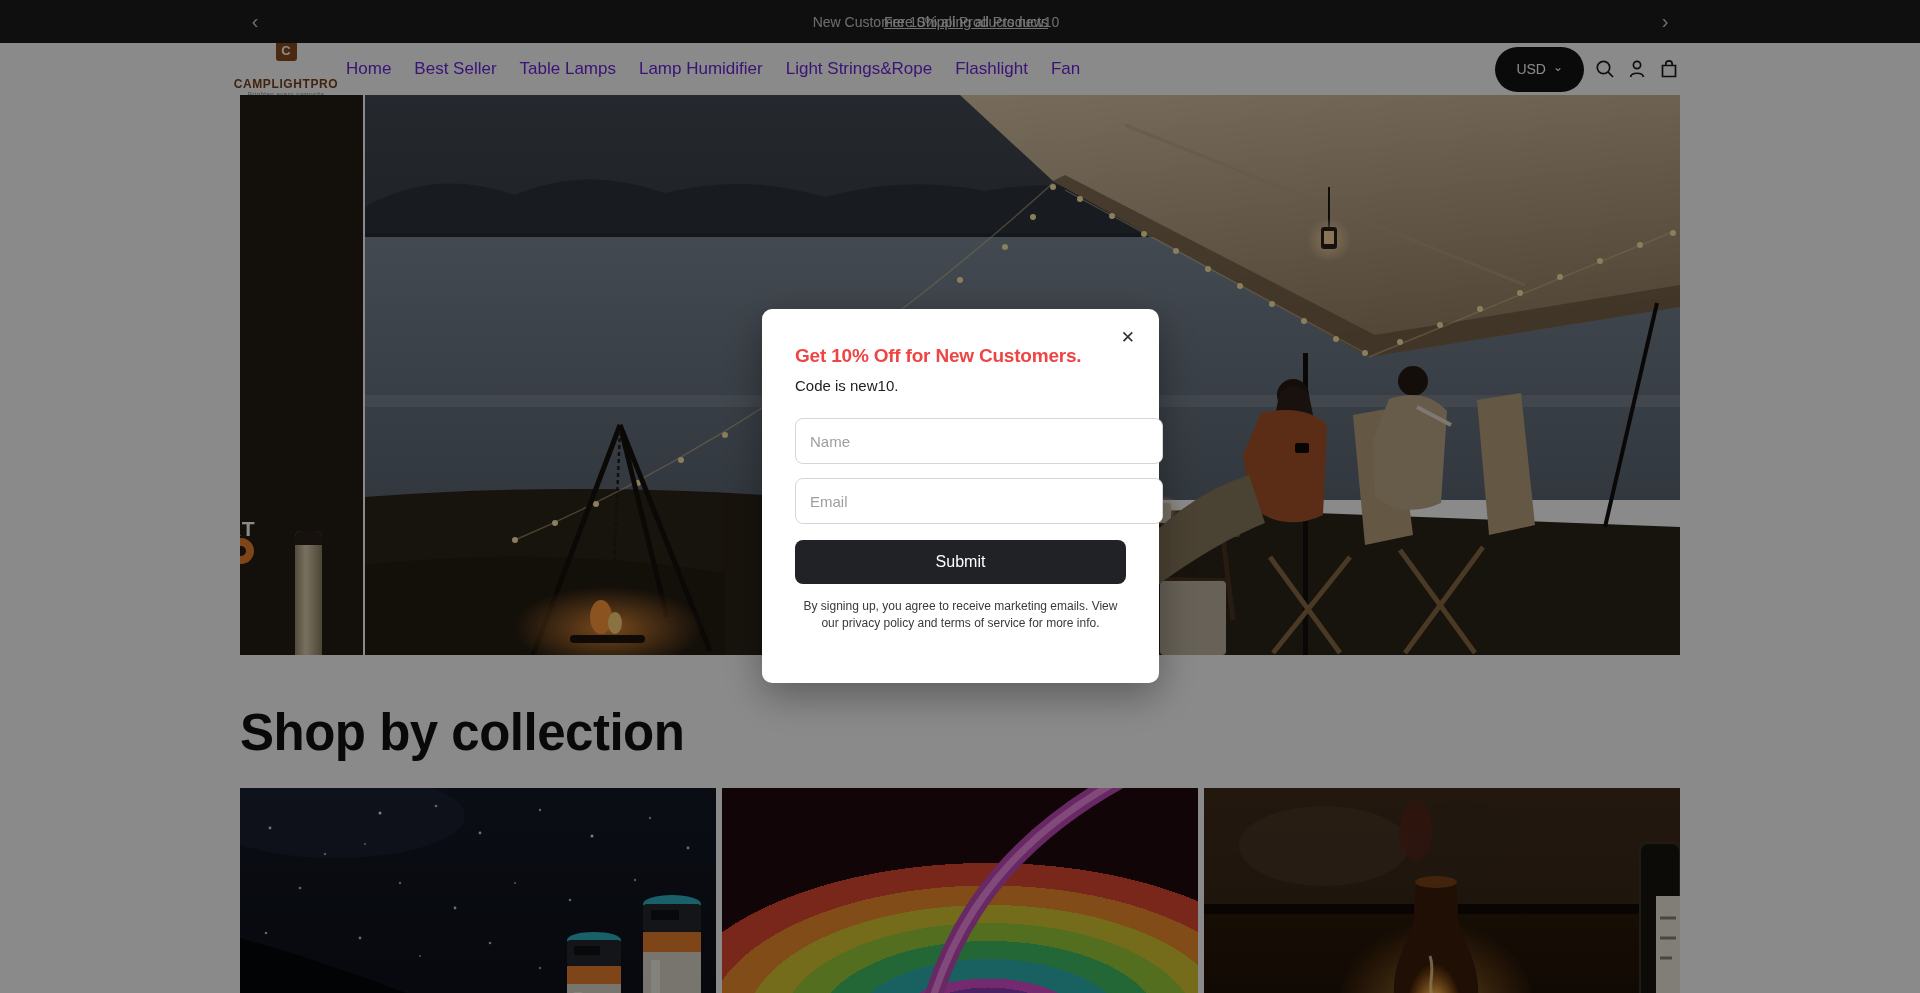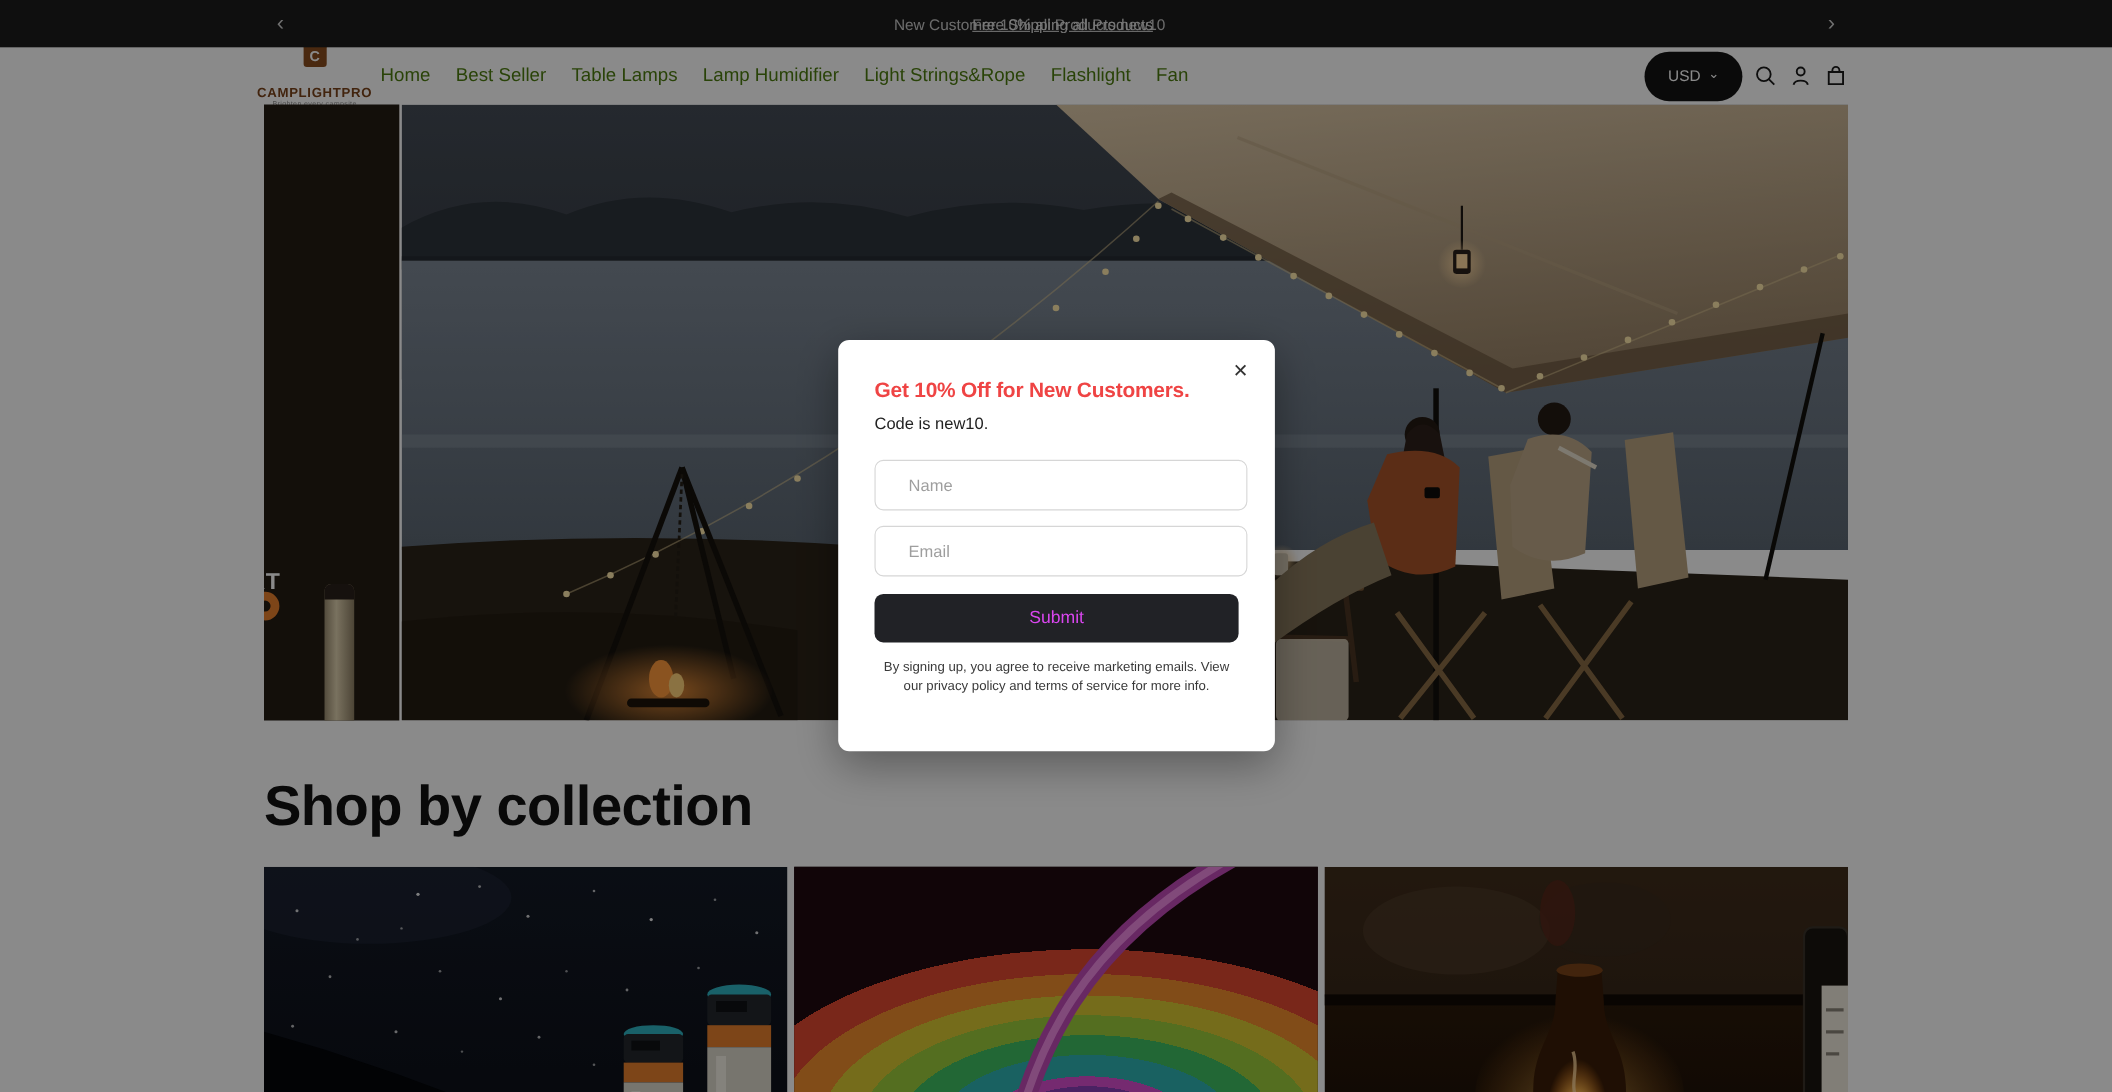--- a/index.html
+++ b/index.html
@@ -17,21 +17,21 @@
   .ann-arrow.left { left:238px; } .ann-arrow.right { right:238px; }
 
   
   .hdr { height:52px; background:#fff; display:flex; align-items:center; padding:0 240px; }
   .logo { display:flex; flex-direction:column; align-items:center; width:92px; cursor:pointer; }
   .logo-mark { width:21px; height:21px; background:#8a4d1f; border-radius:3px; color:#fff;
                font-weight:800; font-size:13px; display:flex; align-items:center; justify-content:center; }
   .logo-brand { margin-top:16px; font-size:12px; font-weight:800; color:#7a431a; letter-spacing:.6px; }
   .logo-tag { font-size:6.5px; color:#8d8d8d; letter-spacing:.3px; }
   nav.main-nav { display:flex; align-items:center; gap:23px; margin-left:14px; }
-  .nav-link { font-size:17px; color:#4d7c0f; text-decoration:none; cursor:pointer; }
+  .nav-link { font-size:17px; color:#6d28d9; text-decoration:none; cursor:pointer; }
   .hdr-right { margin-left:auto; display:flex; align-items:center; gap:10px; }
   .currency-pill { height:45px; padding:0 21px; border-radius:23px; background:#141414; color:#fff;
                    font-size:14px; display:flex; align-items:center; gap:7px; border:0; cursor:pointer; }
   .caret { font-size:12px; line-height:1; transform:translateY(-2px); }
   .hdr-icon { width:22px; height:22px; display:flex; align-items:center; justify-content:center;
               background:none; border:0; cursor:pointer; }
   .hdr-icon svg { stroke:#1a1a1a; fill:none; stroke-width:1.7; }
 
   
   .hero { margin:0 240px; height:560px; display:flex; gap:2px; background:#fff; }
@@ -64,27 +64,27 @@
 
   
   .dim { position:fixed; inset:0; background:rgba(0,0,0,.46); z-index:40; }
   .popup { position:fixed; left:762px; top:309px; width:397px; height:374px; background:#fff;
            border-radius:10px; z-index:50; padding:36px 33px 0; box-shadow:0 12px 40px rgba(0,0,0,.35); }
   .popup-close { position:absolute; top:20px; right:24px; background:none; border:0; font-size:17px;
                  color:#333; cursor:pointer; line-height:1; }
   .popup h1 { font-size:19px; line-height:1.16; font-weight:700; color:#ef4444; text-align:left;
               letter-spacing:-.2px; }
   .popup .sub { margin-top:10px; text-align:left; font-size:15px; color:#222; }
-  .popup input { display:block; width:339px; height:46px; margin-top:14px; border:1px solid #d6d6d6;
-                 border-radius:8px; padding:0 30px; font-size:15px; color:#222;
+  .popup input { display:block; width:368px; height:46px; margin-top:14px; border:1px solid #d6d6d6;
+                 border-radius:8px; padding:0 14px; font-size:15px; color:#222;
                  font-family:"Liberation Sans",sans-serif; }
   .popup input::placeholder { color:#9e9e9e; }
   .popup input.first { margin-top:24px; }
   .popup .submit { display:block; width:331px; height:44px; margin-top:16px; background:#212226;
-                   color:#d946ef; font-size:16px; border:0; border-radius:8px; cursor:pointer;
+                   color:#ffffff; font-size:16px; border:0; border-radius:8px; cursor:pointer;
                    font-family:"Liberation Sans",sans-serif; }
   .popup .legal { margin:14px auto 0; width:330px; font-size:12px; line-height:1.45; color:#3a3a3a;
                   text-align:center; }
 </style>
 </head>
 <body>
 
 <div class="page">
 
   <div class="ann">

